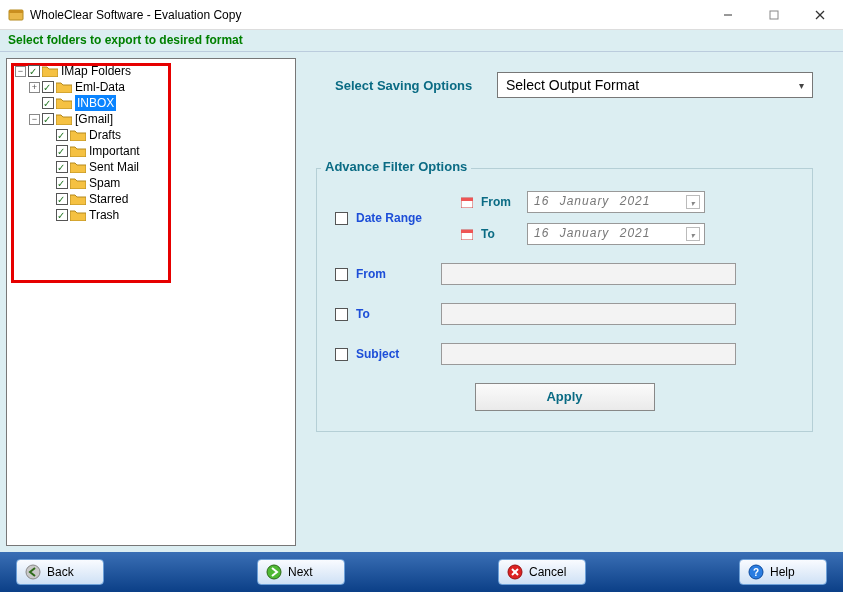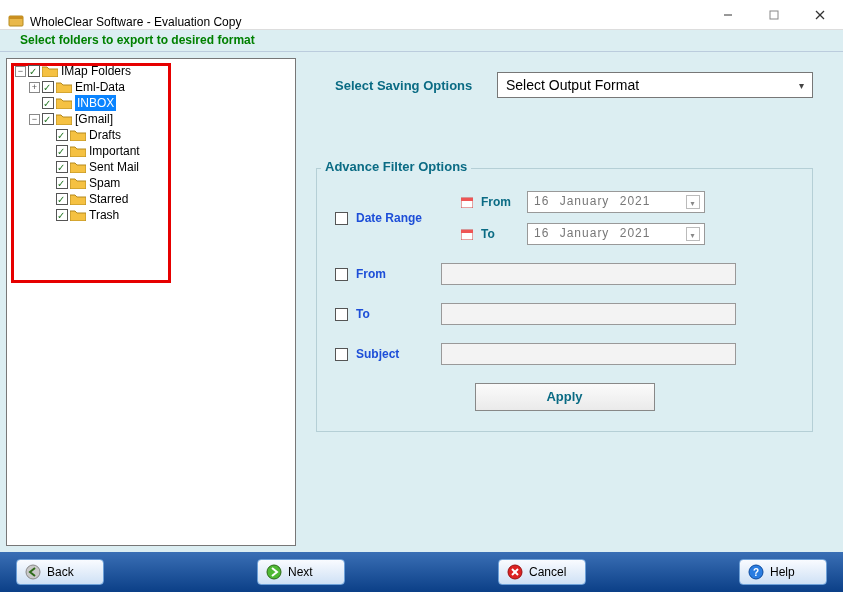--- a/index.html
+++ b/index.html
@@ -11,21 +11,21 @@
     width: 843px;
     height: 592px;
     overflow: hidden;
     user-select: none;
   }
   .titlebar {
     height: 30px;
     background: #fff;
     border-bottom: 1px solid #ddd;
     display: flex;
-    align-items: flex-end;
+    align-items: center;
     padding: 0 0 0 8px;
   }
   .title-icon {
     width: 16px; height: 16px;
     margin-right: 6px;
   }
   .title-text {
     flex: 1;
     font-size: 12px;
     color: #000;
@@ -42,21 +42,21 @@
     color: #555;
     font-size: 14px;
   }
 
   .sub-header {
     height: 22px;
     background: #dceef2;
     color: #008000;
     font-weight: bold;
     font-size: 12px;
-    padding: 3px 20px;
+    padding: 3px 8px;
     border-bottom: 1px solid #bcd;
   }
   .content {
     display: flex;
     height: calc(100% - 30px - 22px - 40px);
     background: #dceef2;
   }
   .left-panel {
     width: 290px;
     margin: 6px 0 6px 6px;
@@ -212,20 +212,21 @@
     width: 178px;
     height: 22px;
     border:1px solid #999;
     background:#fff;
     color:#777;
     padding: 2px 22px 2px 6px;
     font-size:12px;
     letter-spacing: 1px;
     word-spacing: 6px;
     position:relative;
+    font-style:italic;
   }
   .date-input .dd {
     position:absolute; right:4px; top:3px;
     width:14px;height:14px;
     border:1px solid #bbb;
     font-size:8px;
     display:flex;align-items:flex-end;justify-content:center;
     color:#888;
   }
   .text-input {

